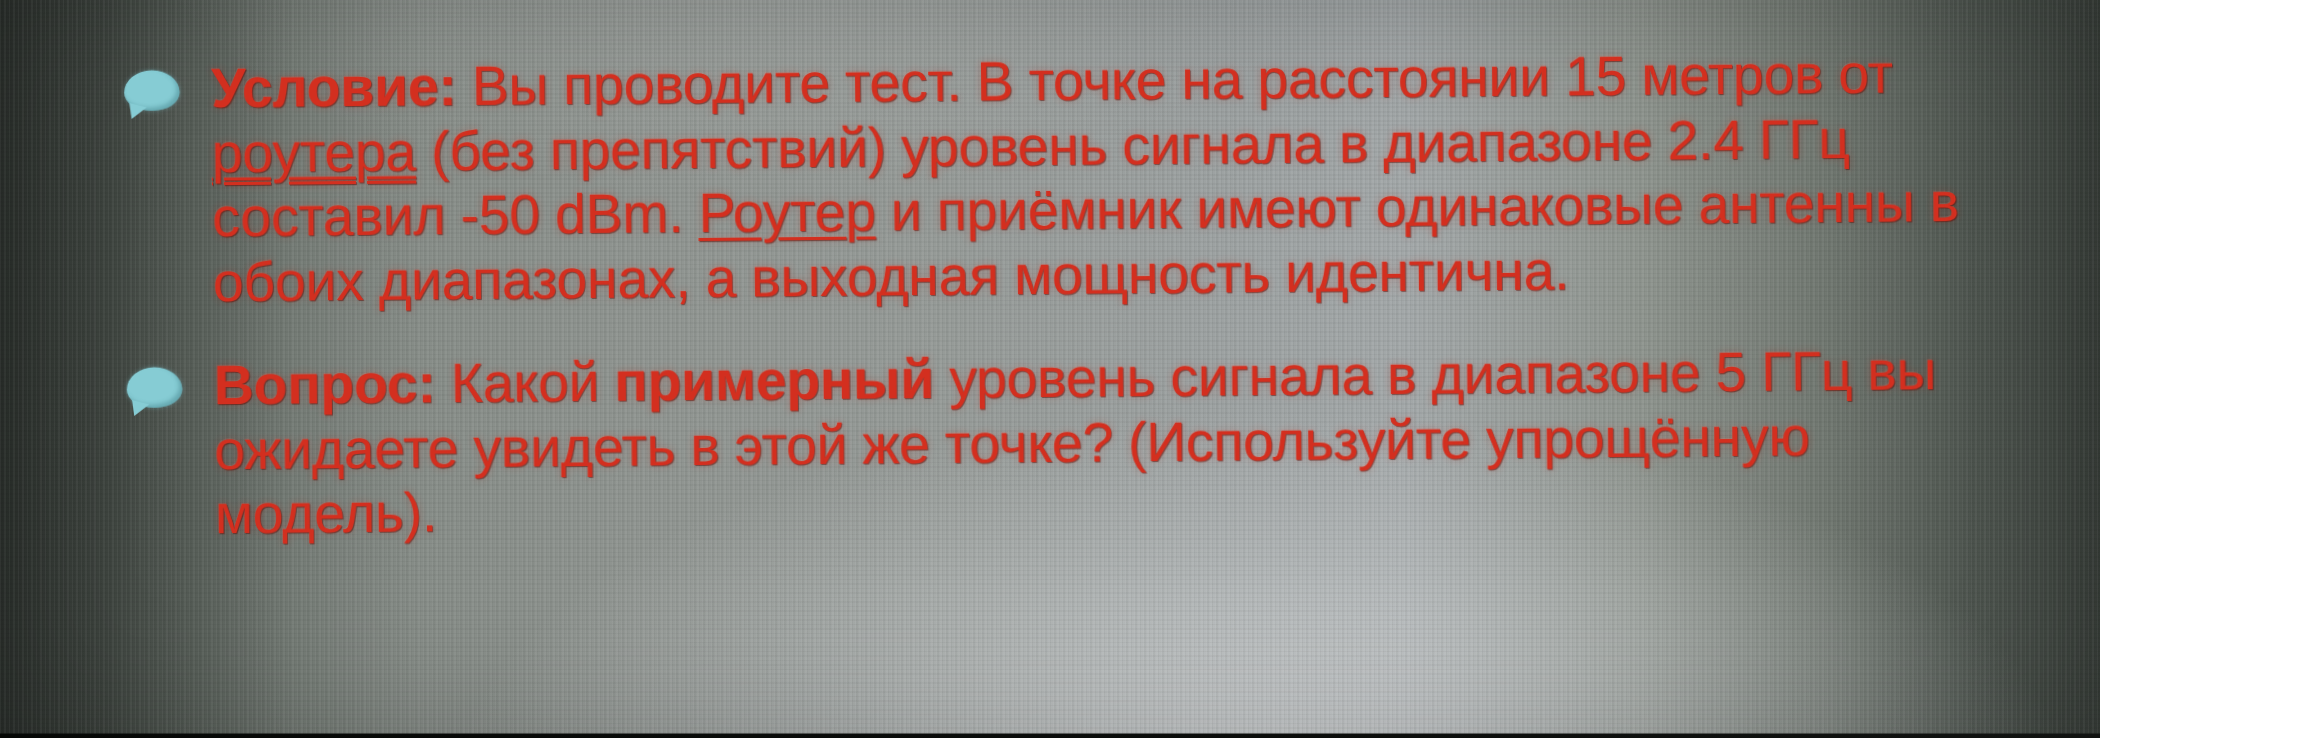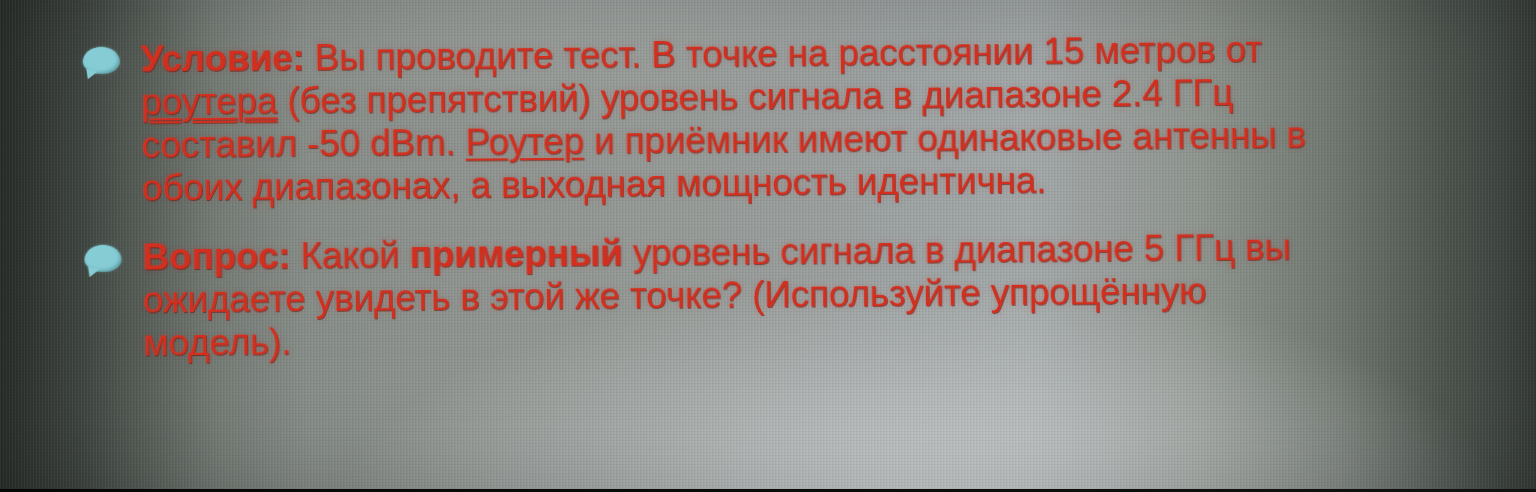--- a/index.html
+++ b/index.html
@@ -9,21 +9,21 @@
   * { box-sizing: border-box; }
   html, body {
     margin: 0; padding: 0;
     width: 1536px; height: 492px;
     overflow: hidden;
     font-family: "Liberation Sans", "DejaVu Sans", sans-serif;
   }
   
   .screen {
     position: relative;
-    width: 1536px; height: 492px;
+    width: 1400px; height: 492px;
     background:
       radial-gradient(55% 75% at 60% 108%, rgba(230,232,234,0.70) 0%, rgba(212,215,217,0.32) 42%, rgba(212,215,217,0) 70%),
       radial-gradient(45% 60% at 36% -12%, rgba(225,228,228,0.22) 0%, rgba(225,228,228,0) 65%),
       linear-gradient(90deg,
         #2c312d 0%, #3d433e 5%, #555c56 9%, #747b75 14%,
         #878d88 20%, #8f9490 30%, #969b98 45%, #9da2a2 58%,
         #a3a8a9 67%, #8f958f 78%, #707770 87%, #4d544e 94%,
         #3a403b 100%);
     box-shadow: inset 0 0 90px rgba(0,0,0,0.22);
   }

